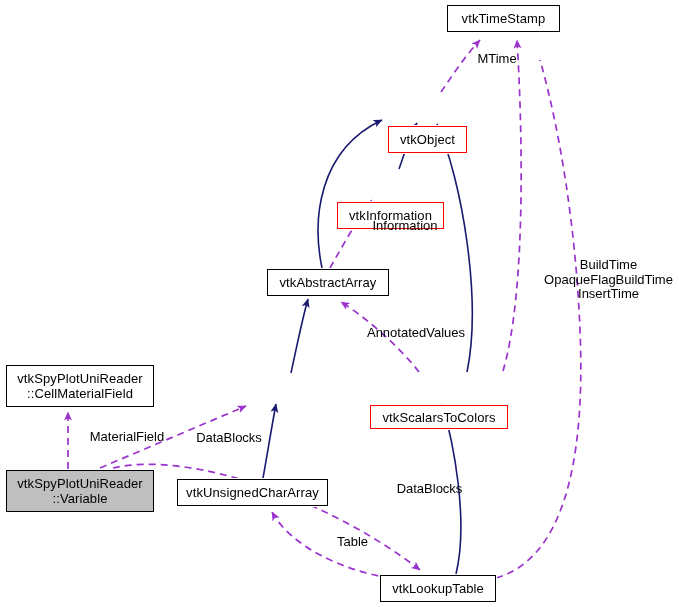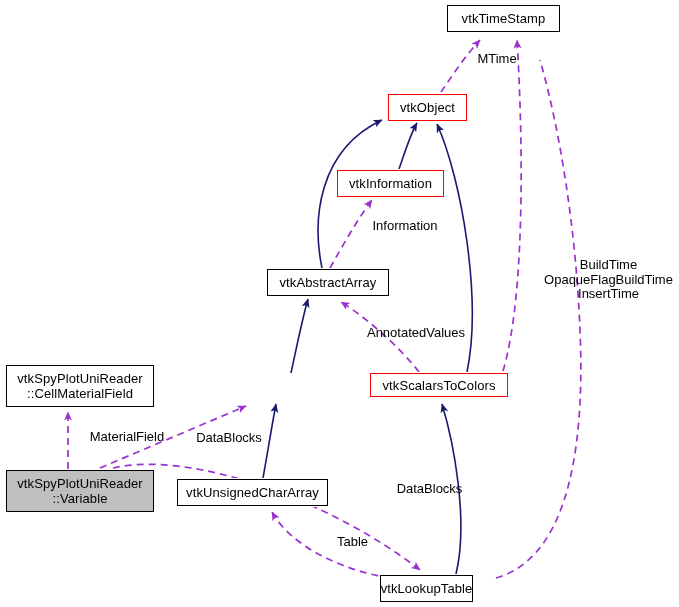--- a/index.html
+++ b/index.html
@@ -33,20 +33,21 @@
     line-height: 15px;
     color: #000000;
     background: #ffffff;
     border: 1px solid #000000;
     outline: 1px solid #ffffff;
     white-space: pre;
     letter-spacing: 0.1px;
   }
   .node.red {
     border: 1px solid #ff0000;
+    margin-top: 32px;
   }
   .node.filled {
     background: #bfbfbf;
   }
   .node-label {
     display: block;
     white-space: pre-line;
   }
   .edge-label {
     position: absolute;
@@ -135,21 +136,21 @@
 
   <div class="node filled" style="left:6px; top:470px; width:148px; height:42px;">
     <span class="node-label">vtkSpyPlotUniReader
 ::Variable</span>
   </div>
 
   <div class="node" style="left:177px; top:479px; width:151px; height:27px;">
     <span class="node-label">vtkUnsignedCharArray</span>
   </div>
 
-  <div class="node" style="left:380px; top:575px; width:93px; height:27px;">
+  <div class="node" style="left:380px; top:575px; width:116px; height:27px;">
     <span class="node-label">vtkLookupTable</span>
   </div>
 
   <div class="edge-label" style="left:469px; top:52px; width:56px;">MTime</div>
 
   <div class="edge-label multi" style="left:541px; top:258px; width:135px;">BuildTime
 OpaqueFlagBuildTime
 InsertTime</div>
 
   <div class="edge-label" style="left:363px; top:219px; width:84px;">Information</div>

